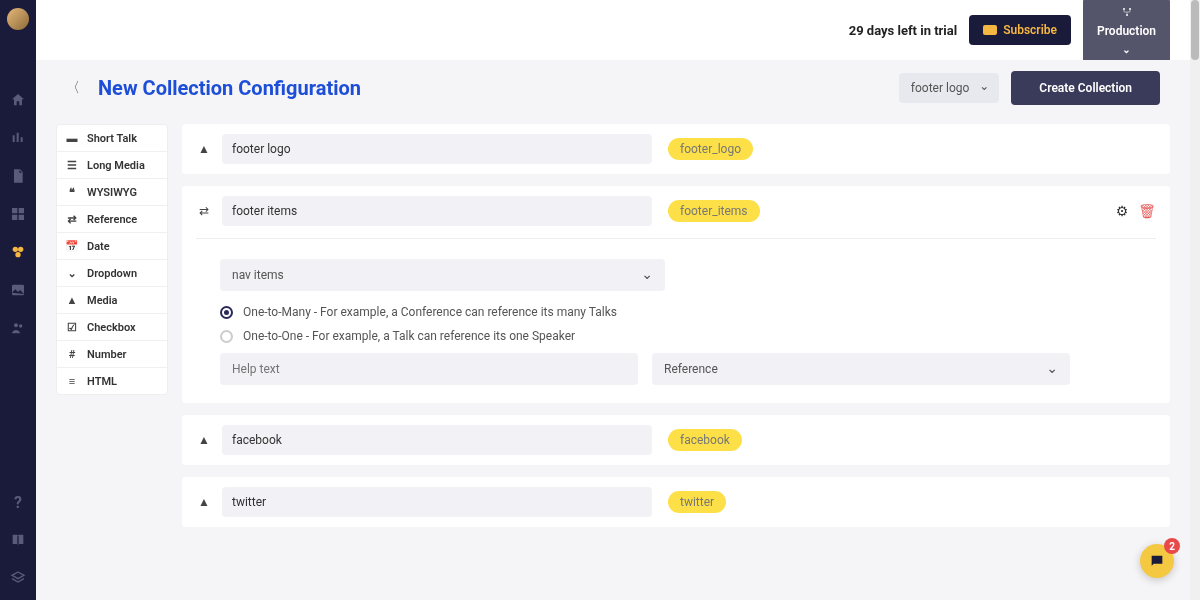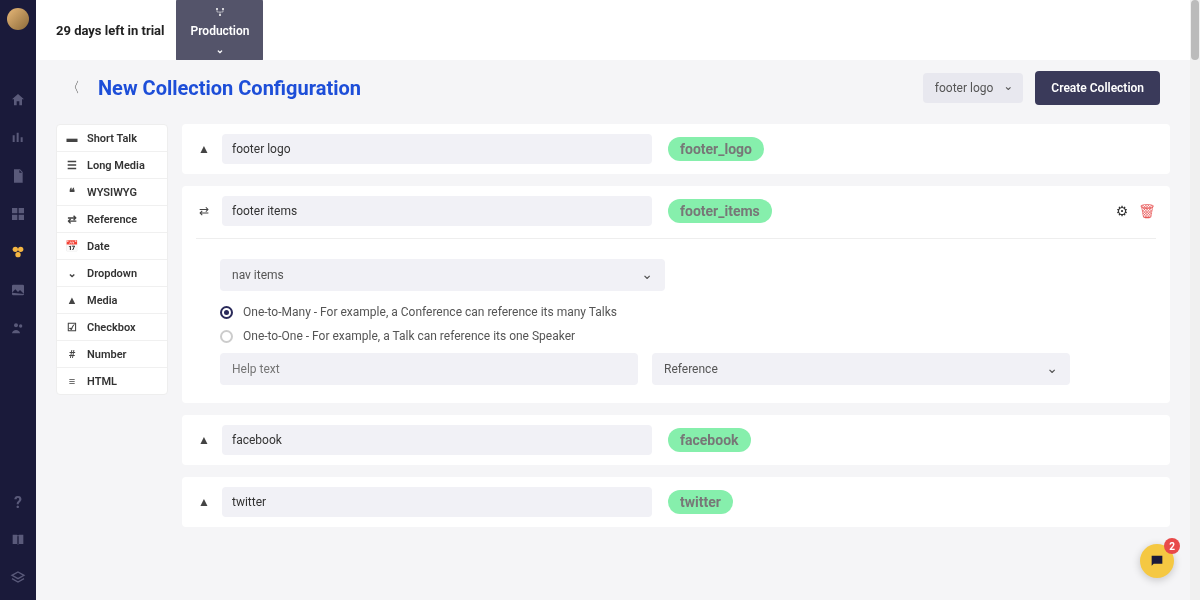--- a/index.html
+++ b/index.html
@@ -10,56 +10,56 @@
   background: #1a1a3a; display: flex; flex-direction: column; align-items: center;
   padding-top: 8px; gap: 22px;
 }
 .left-rail .avatar { width: 22px; height: 22px; border-radius: 50%; background: linear-gradient(135deg,#e8b878,#8b6a3a); margin-bottom: 40px; }
 .left-rail .rail-icon { width: 16px; height: 16px; display:flex; align-items:center; justify-content:center; color:#5a5a7a; cursor:pointer; }
 .left-rail .rail-icon.active { color:#f5b642; }
 .left-rail .spacer { flex: 1; }
 
 .topbar {
   position: absolute; left: 36px; top: 0; right: 10px; height: 60px;
-  background: #fff; display:flex; align-items:center; 
+  background: #fff; display:flex; align-items:center; justify-content:flex-end;
   padding: 0 20px; gap: 12px;
 }
 .trial-text { font-size: 13px; font-weight: 700; color: #222; }
 .btn { border:none; border-radius:4px; padding:8px 14px; font-size:12px; font-weight:600; cursor:pointer; display:inline-flex; align-items:center; gap:6px; }
 .btn-subscribe { background:#1a1a3a; color:#f5b642; }
 .btn-subscribe .card-icon { width:14px; height:10px; background:#f5b642; border-radius:2px; display:inline-block; }
 .btn-env { background:#54546a; color:#fff;flex-direction:column; }
 .btn-env .env-icon { width:12px;height:12px; display:inline-block; }
 .chev { font-size:10px; }
 
 .page-header {
   position:absolute; left:36px; top:60px; right:10px; height:56px;
   background:#f5f5f7; display:flex; align-items:center; padding:0 30px;
 }
 .back-arrow { font-size:14px; color:#555; margin-right:18px; cursor:pointer; }
 .page-title { font-size:20px; font-weight:700; color:#1d4ed8; }
 .header-right { margin-left:auto; display:flex; gap:12px; align-items:center; }
 .pill-select { background:#e8e8ef; border:none; border-radius:4px; padding:8px 30px 8px 12px; font-size:12px; color:#555; position:relative; cursor:pointer; }
 .pill-select::after { content:"⌄"; position:absolute; right:10px; top:6px; font-size:12px; }
-.btn-create { background:#3a3a5a; color:#fff; border:none; border-radius:4px; padding:10px 16px; font-size:12px; font-weight:600; cursor:pointer; }
+.btn-create { background:#3a3a5a; color:#fff; border:none; border-radius:4px; padding:10px 28px; font-size:12px; font-weight:600; cursor:pointer; }
 
 .content { position:absolute; left:36px; top:116px; right:10px; bottom:0; display:flex; padding:8px 20px 20px 20px; gap:14px; }
 
 .field-types { width:112px; background:#fff; border-radius:4px; border:1px solid #eee; padding:0; align-self:flex-start; }
 .field-type { display:flex; align-items:center; gap:8px; padding:6px 8px; font-size:11px; color:#333; border-bottom:1px solid #f0f0f0; cursor:pointer; font-weight:600; }
 .field-type:last-child { border-bottom:none; }
 .ft-icon { width:14px; height:14px; display:inline-flex; align-items:center; justify-content:center; color:#444; font-size:11px; }
 
 .fields-col { flex:1; display:flex; flex-direction:column; gap:12px; }
 
 .field-card { background:#fff; border-radius:4px; padding:10px 14px; }
 .field-row { display:flex; align-items:center; gap:10px; }
 .type-icon { width:16px; height:16px; color:#444; display:inline-flex; align-items:center; justify-content:center; font-size:12px; }
 .field-name-input { flex:0 0 430px; background:#f1f1f6; border:none; border-radius:4px; padding:8px 10px; font-size:12px; color:#333; }
-.slug-chip { background:#86efac; border-radius:12px; padding:4px 12px; font-size:14px; color:#777; margin-left:6px;font-weight:bold; }
+.slug-chip { background:#fde047; border-radius:12px; padding:4px 12px; font-size:12px; color:#777; margin-left:6px; }
 .row-actions { margin-left:auto; display:flex; gap:10px; align-items:center; }
 .gear { color:#333; cursor:pointer; font-size:14px; }
 .trash { color:#e85a5a; cursor:pointer; font-size:14px; }
 
 .expanded-body { border-top:1px solid #eee; margin-top:12px; padding:20px 0 8px 24px; }
 .ref-select { width:445px; background:#f1f1f6; border:none; border-radius:4px; padding:9px 30px 9px 12px; font-size:12px; color:#555; position:relative; cursor:pointer; margin-bottom:14px; }
 .ref-select::after { content:"⌄"; position:absolute; right:12px; top:7px; font-size:14px; }
 .radio-row { display:flex; align-items:center; gap:10px; font-size:12px; color:#555; margin-bottom:10px; }
 .radio { width:13px; height:13px; border-radius:50%; border:2px solid #ccc; display:inline-block; position:relative; cursor:pointer; flex-shrink:0; }
 .radio.selected { border-color:#2a2a5a; }
@@ -131,20 +131,24 @@
   <div class="rail-icon" style="margin-bottom:14px;">
       <svg viewBox="0 0 24 24" width="16" height="16" fill="none" stroke="currentColor" stroke-width="2">
         <path d="M12 3l9 5-9 5-9-5z"></path>
         <path d="M3 13l9 5 9-5"></path>
       </svg>
     </div>
 </div>
 
 <div class="topbar">
   <span class="trial-text">29 days left in trial</span>
+  <button class="btn btn-subscribe">
+    <span class="card-icon"></span>
+    <span>Subscribe</span>
+  </button>
   <button class="btn btn-env">
     <span class="env-icon"><svg viewBox="0 0 24 24" width="12" height="12" fill="currentColor">
           <circle cx="6" cy="6" r="2"></circle>
           <circle cx="18" cy="6" r="2"></circle>
           <circle cx="12" cy="18" r="2"></circle>
           <path d="M6 8v4h12V8M12 12v4" stroke="currentColor" fill="none"></path>
         </svg></span>
     <span>Production</span>
     <span class="chev">⌄</span>
   </button>

